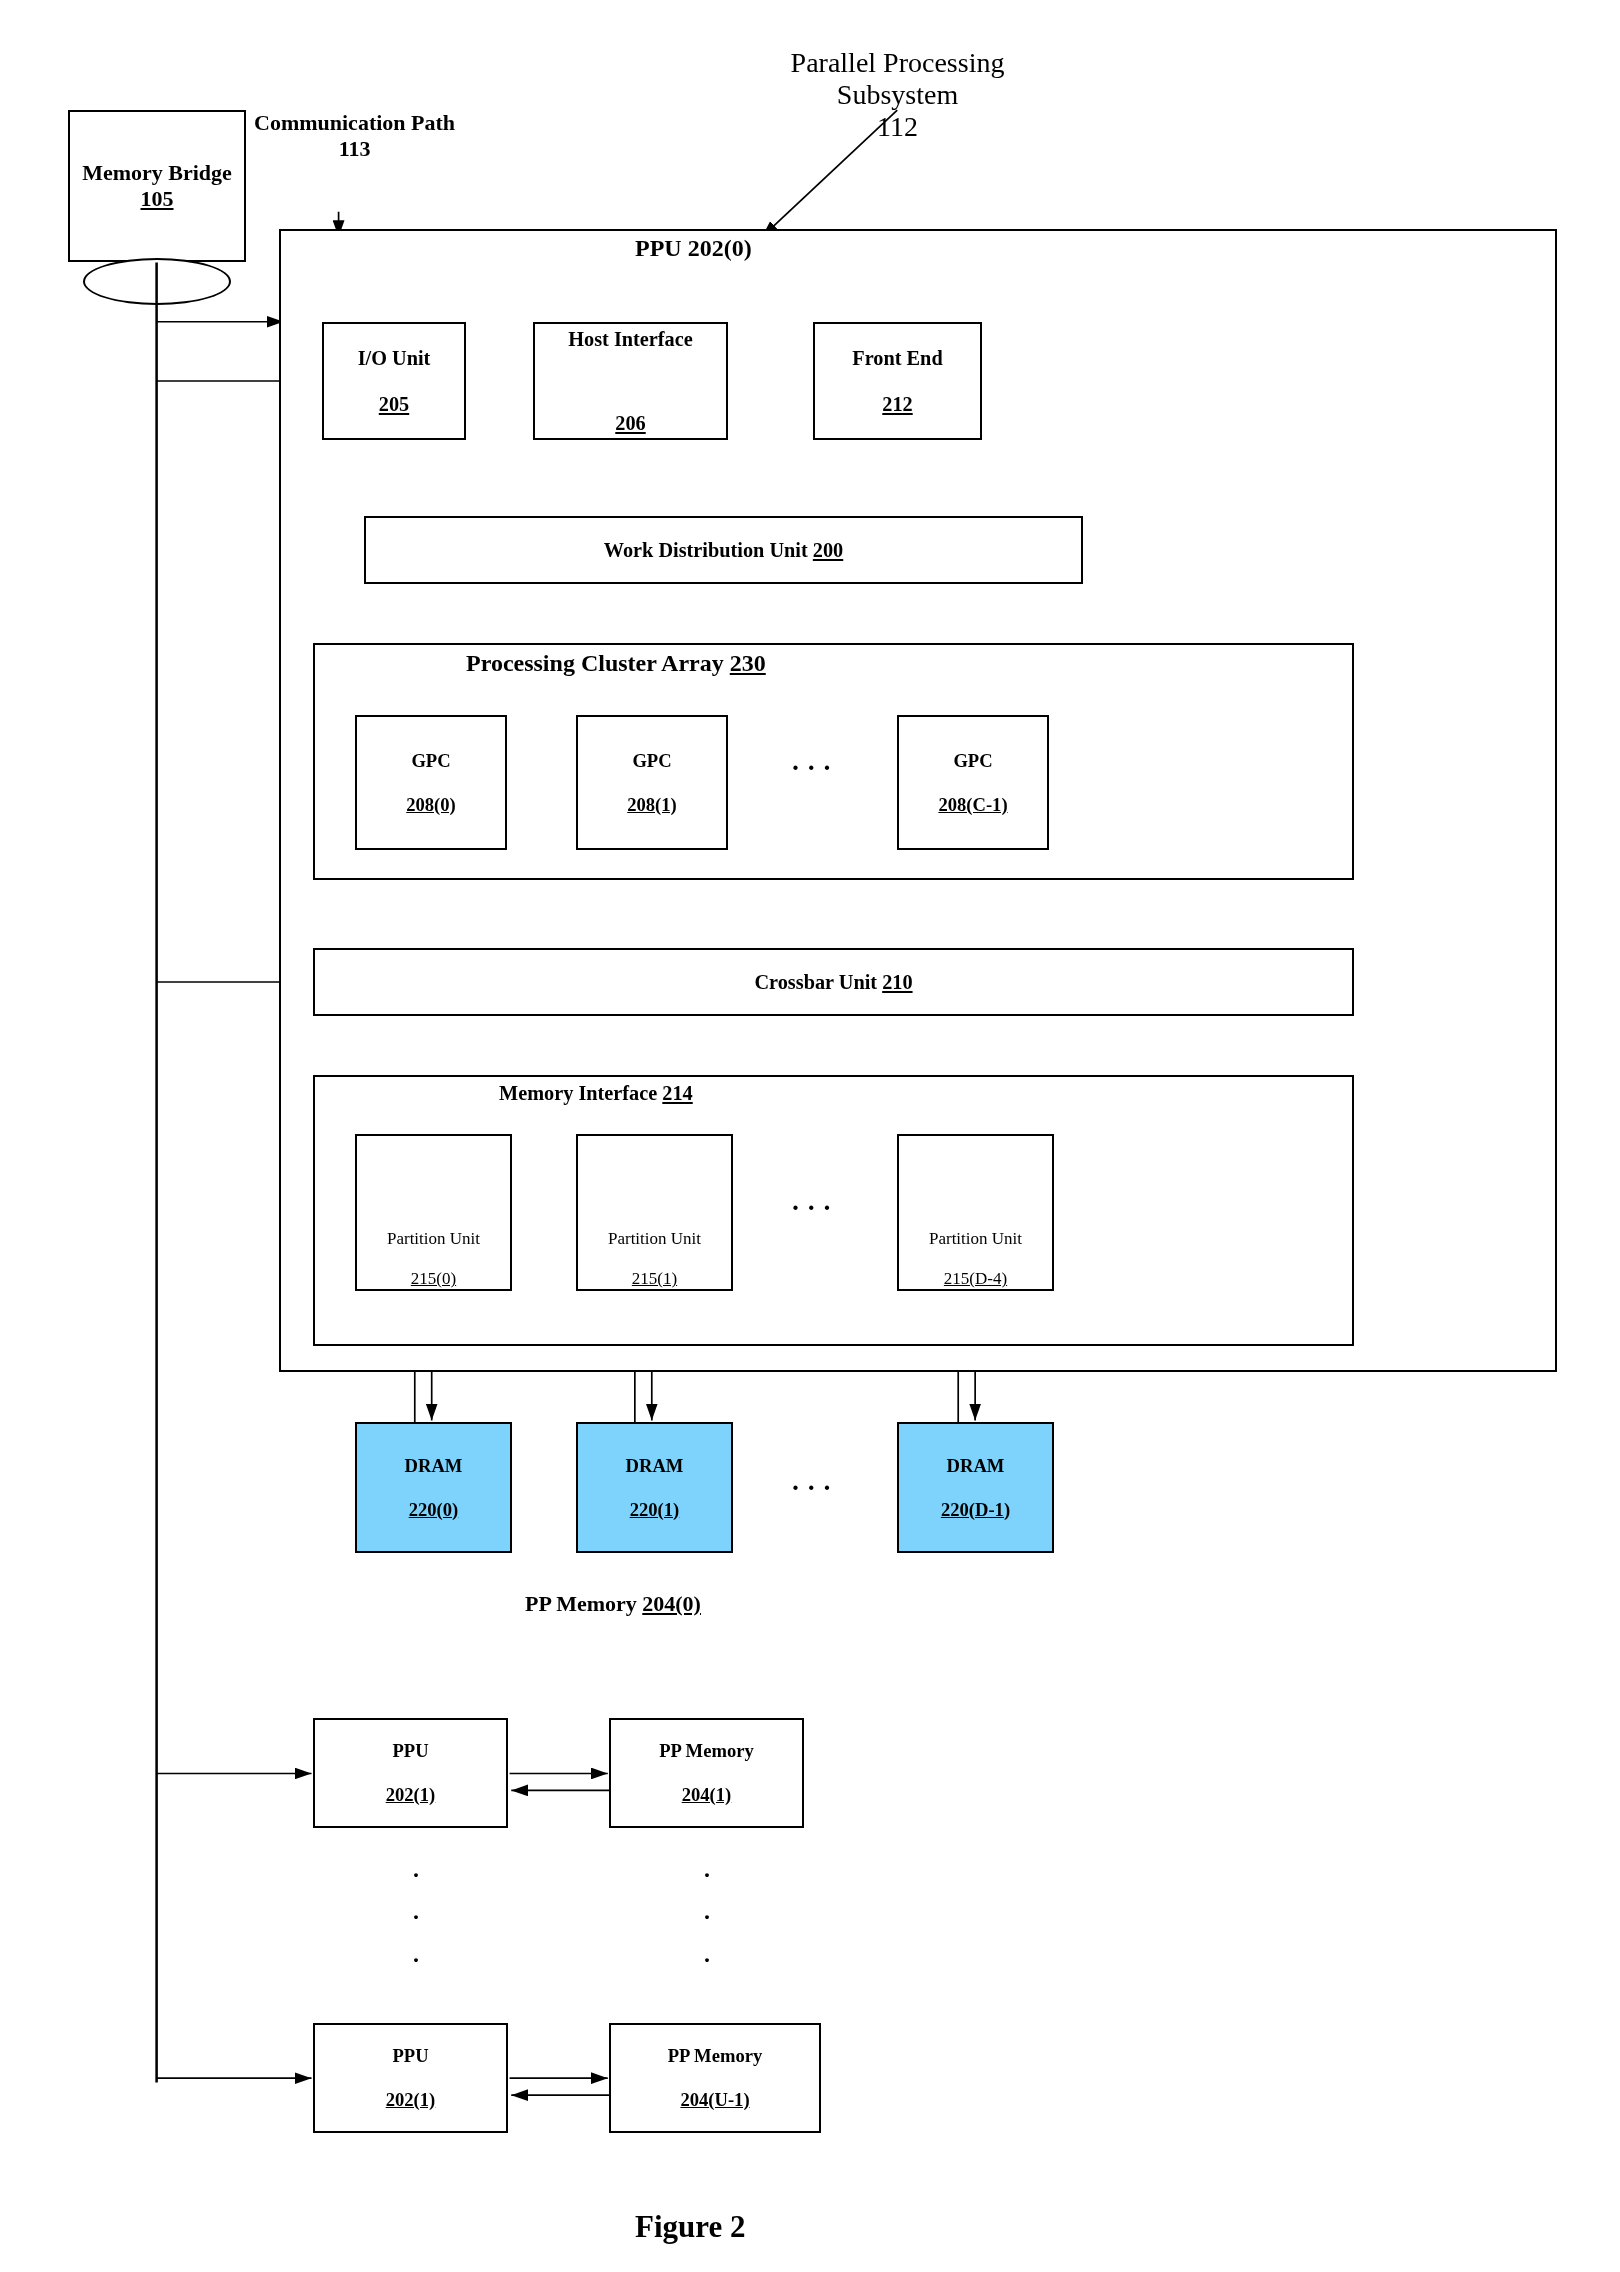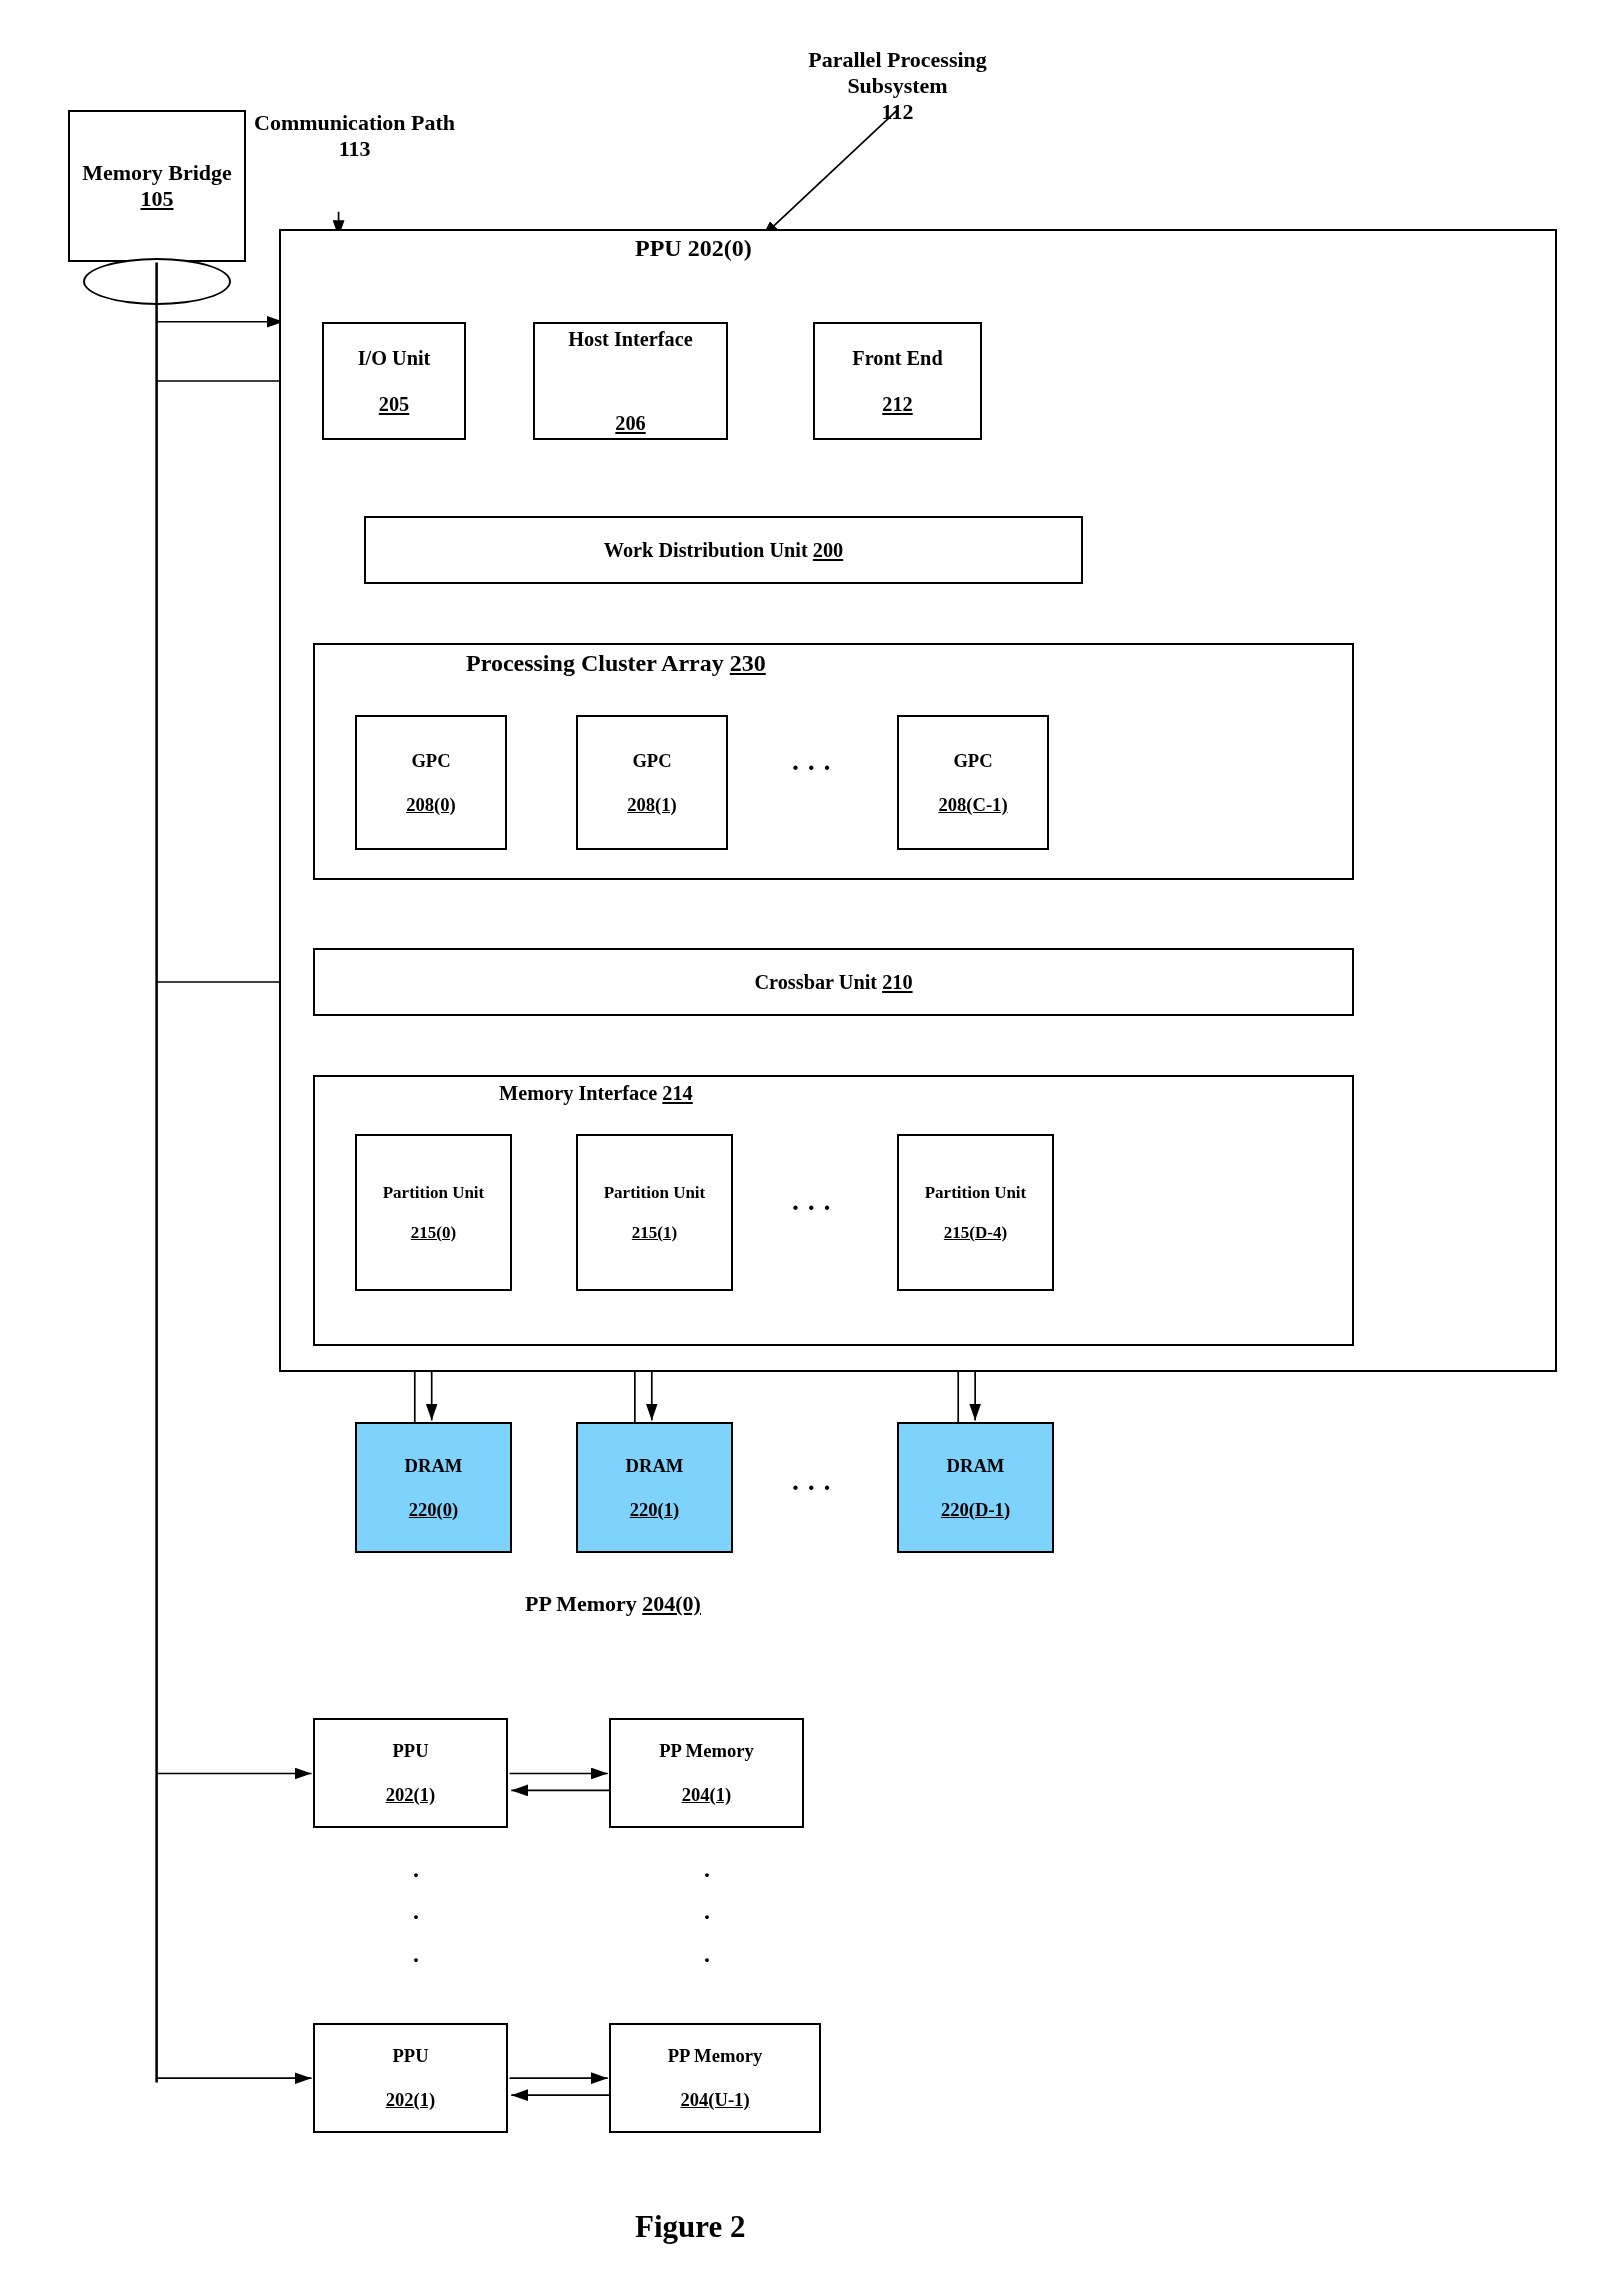--- a/index.html
+++ b/index.html
@@ -58,22 +58,22 @@
       font-size: 22px;
       font-weight: bold;
       text-align: center;
     }
 
     
     .pps-label {
       position: absolute;
       left: 762px;
       top: 47px;
-      font-size: 22px;
-      font-weight: bold;
+      font-size: 28px;
+      font-weight: normal;
       text-align: center;
       width: 271px;
     }
 
     
     .ppu-main-box {
       position: absolute;
       left: 279px;
       top: 229px;
       width: 1278px;
@@ -251,24 +251,24 @@
     
     .partition-box {
       position: absolute;
       width: 157px;
       height: 157px;
       border: 2.5px solid #000;
       background: #fff;
       display: flex;
       flex-direction: column;
       align-items: center;
-      justify-content: center;
+      justify-content: flex-end;
       text-align: center;
       font-size: 17px;
-      font-weight: bold;
+      font-weight: normal;
     }
     .partition-box .underline { text-decoration: underline; }
     .part0 { left: 355px; top: 1134px; }
     .part1 { left: 576px; top: 1134px; }
     .part2 { left: 897px; top: 1134px; }
     .dots-part { left: 791px; top: 1193px; }
 
     
     .dram-box {
       position: absolute;

